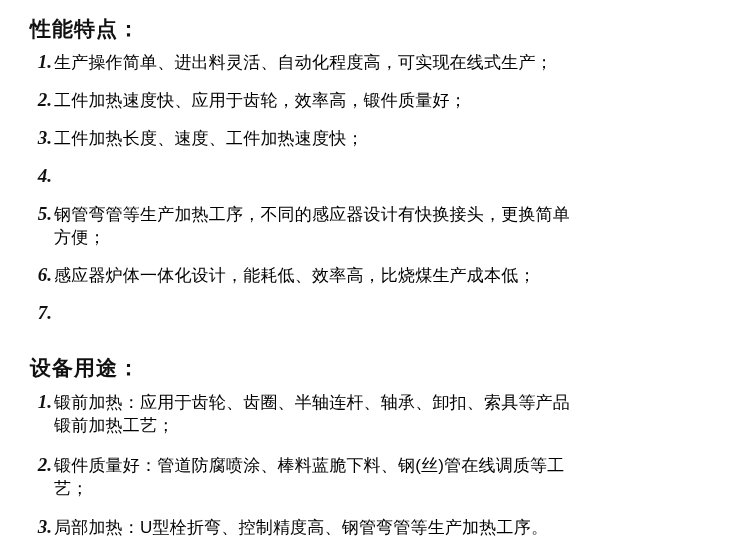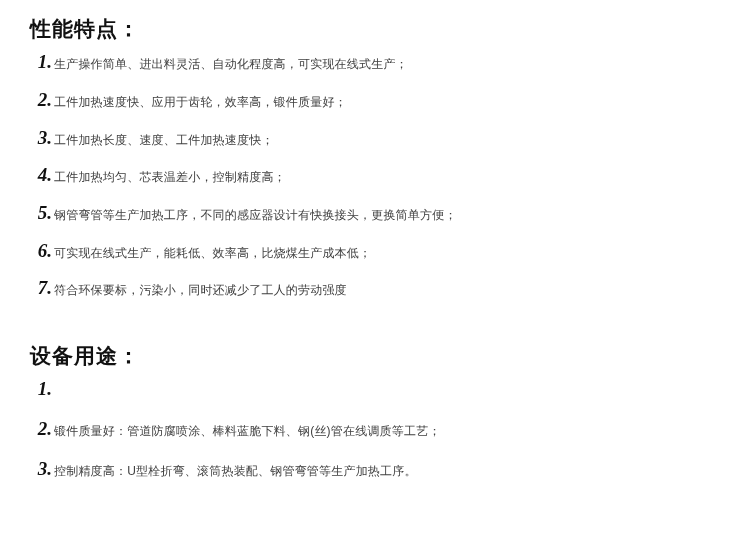--- a/index.html
+++ b/index.html
@@ -23,21 +23,21 @@
   }
   .section-title {
     font-size: 21px;
     font-weight: bold;
     letter-spacing: 1px;
     color: #111111;
     margin: 0 0 6px 4px;
     line-height: 1.4;
   }
   .section-title.second {
-    margin-top: 40px;
+    margin-top: 28px;
   }
   .item-list {
     list-style: none;
     margin: 0;
     padding: 0;
   }
   .item {
     display: flex;
     align-items: baseline;
     margin: 0 0 11px 0;
@@ -49,22 +49,22 @@
     font-style: italic;
     font-family: "Liberation Serif", serif;
     color: #111111;
     flex: 0 0 auto;
     width: 26px;
     text-align: right;
     padding-right: 2px;
     letter-spacing: 0px;
   }
   .item-text {
-    font-size: 12px;
-    color: #404040;
+    font-size: 17px;
+    color: #000000;
     letter-spacing: 0.2px;
     flex: 1 1 auto;
   }
   .list-perf .item {
     margin-bottom: 12px;
   }
   .list-usage .item {
     margin-bottom: 14px;
   }
 </style>
@@ -83,45 +83,44 @@
     <li class="item">
       <span class="item-num">2.</span>
       <span class="item-text">工件加热速度快、应用于齿轮，效率高，锻件质量好；</span>
     </li>
     <li class="item">
       <span class="item-num">3.</span>
       <span class="item-text">工件加热长度、速度、工件加热速度快；</span>
     </li>
     <li class="item">
       <span class="item-num">4.</span>
-      <span class="item-text">工件加热均匀、芯表温差小，控制精度高；</span>
     </li>
     <li class="item">
       <span class="item-num">5.</span>
       <span class="item-text">钢管弯管等生产加热工序，不同的感应器设计有快换接头，更换简单方便；</span>
     </li>
     <li class="item">
       <span class="item-num">6.</span>
-      <span class="item-text">可实现在线式生产，能耗低、效率高，比烧煤生产成本低；</span>
+      <span class="item-text">感应器炉体一体化设计，能耗低、效率高，比烧煤生产成本低；</span>
     </li>
     <li class="item">
       <span class="item-num">7.</span>
-      <span class="item-text">符合环保要标，污染小，同时还减少了工人的劳动强度</span>
     </li>
   </ul>
 
   <h2 class="section-title second">设备用途：</h2>
 
   <ul class="item-list list-usage">
     <li class="item">
       <span class="item-num">1.</span>
+      <span class="item-text">锻前加热：应用于齿轮、齿圈、半轴连杆、轴承、卸扣、索具等产品锻前加热工艺；</span>
     </li>
     <li class="item">
       <span class="item-num">2.</span>
       <span class="item-text">锻件质量好：管道防腐喷涂、棒料蓝脆下料、钢(丝)管在线调质等工艺；</span>
     </li>
     <li class="item">
       <span class="item-num">3.</span>
-      <span class="item-text">控制精度高：U型栓折弯、滚筒热装配、钢管弯管等生产加热工序。</span>
+      <span class="item-text">局部加热：U型栓折弯、控制精度高、钢管弯管等生产加热工序。</span>
     </li>
   </ul>
 
 </div>
 
 </body></html>

